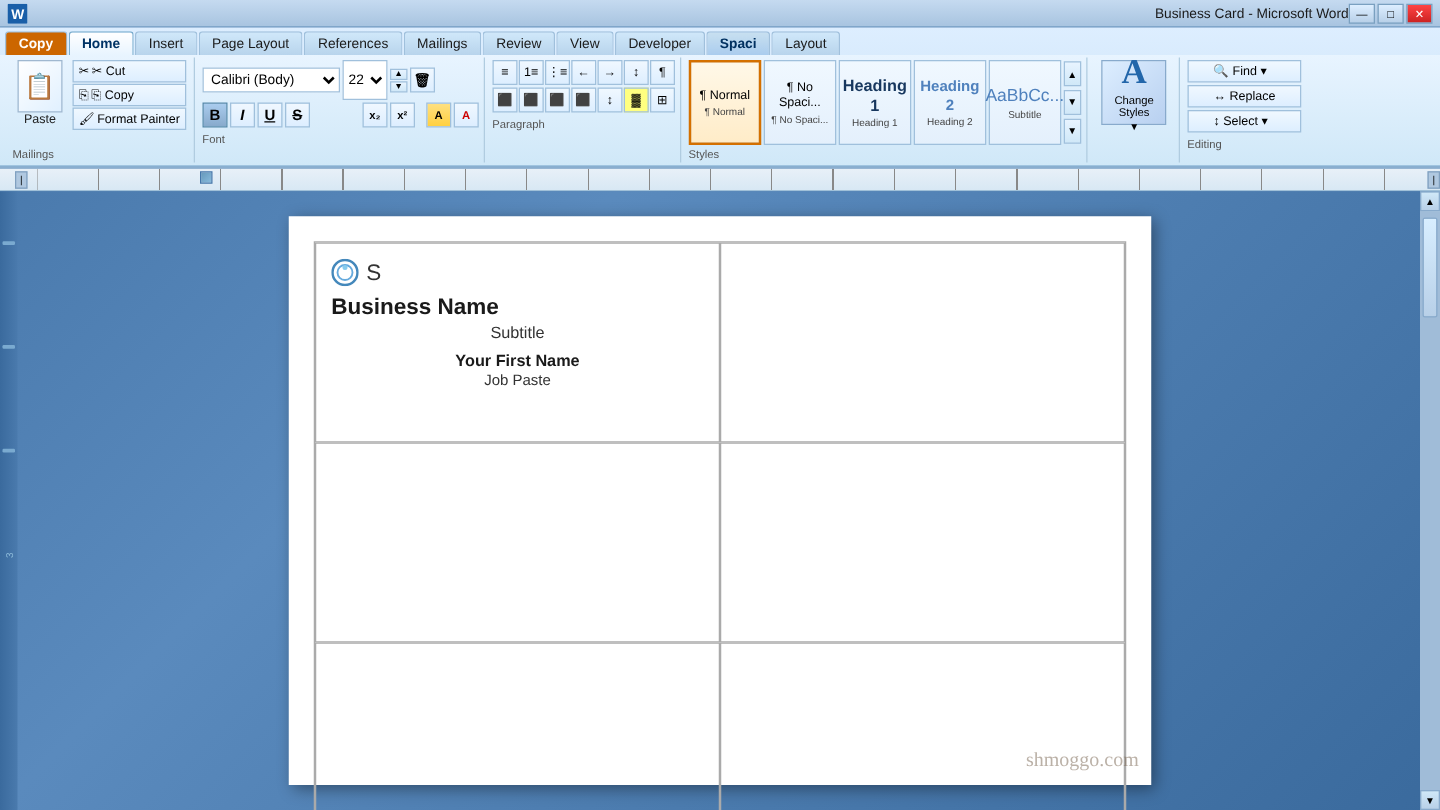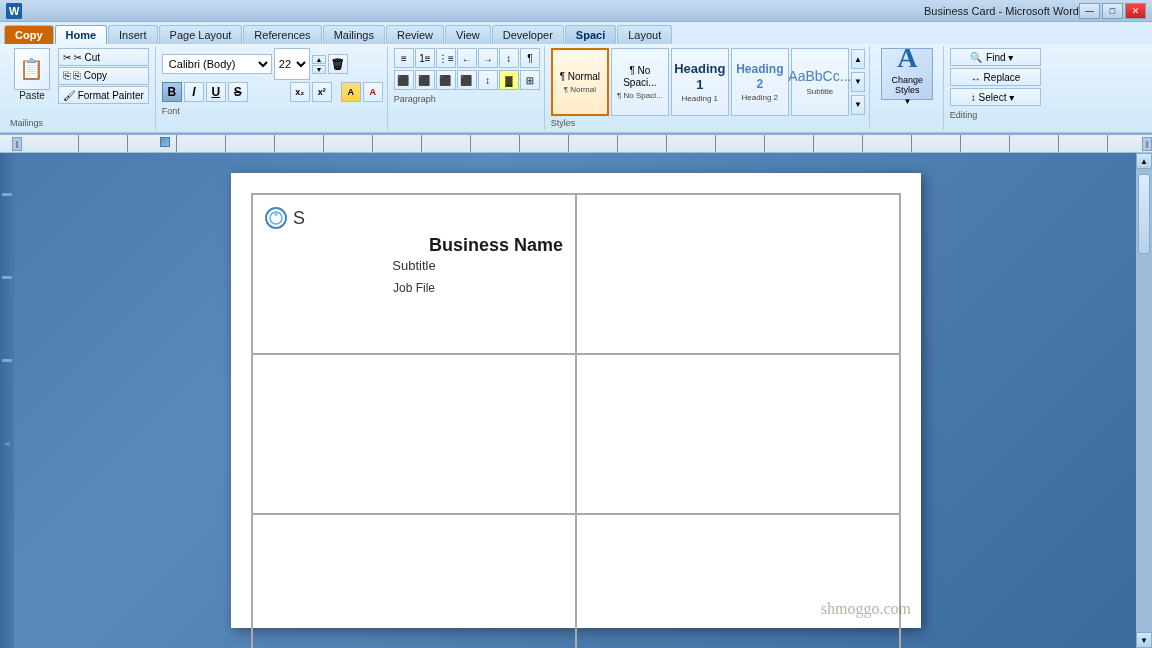--- a/index.html
+++ b/index.html
@@ -481,21 +481,21 @@
     .card-s {
       font-size: 18px;
       font-weight: normal;
       color: #333;
     }
 
     .card-business-name {
       font-size: 18px;
       font-weight: bold;
       color: #1a1a1a;
-      text-align: right;
+      text-align: left;
       margin-bottom: 2px;
     }
 
     .card-subtitle {
       font-size: 13px;
       color: #333;
       text-align: center;
       margin-bottom: 8px;
     }
 
@@ -720,21 +720,22 @@
 
           <svg width="22" height="22" viewBox="0 0 22 22">
             <circle cx="11" cy="11" r="10" fill="none" stroke="#4488bb" stroke-width="2"></circle>
             <circle cx="11" cy="11" r="6" fill="none" stroke="#66aadd" stroke-width="1.5"></circle>
             <circle cx="11" cy="7" r="2" fill="#88ccee"></circle>
           </svg>
           <span class="card-s">S</span>
         </div>
         <div class="card-business-name">Business Name</div>
         <div class="card-subtitle">Subtitle</div>
-        <div class="card-job">Job File</div>
+        <div class="card-name">Your First Name</div>
+        <div class="card-job">Job Paste</div>
       </div>
 
       <div class="card-cell"></div>
 
       <div class="card-cell"></div>
 
       <div class="card-cell"></div>
 
       <div class="card-cell"></div>
 

